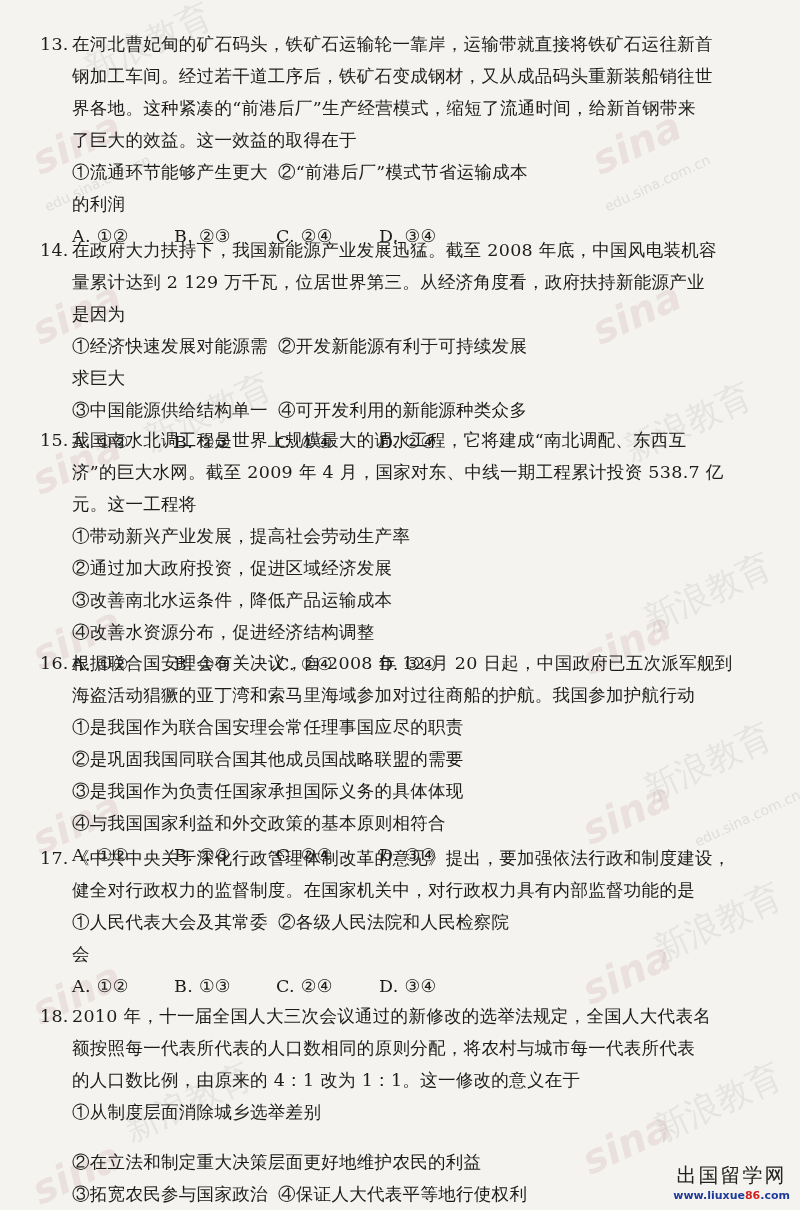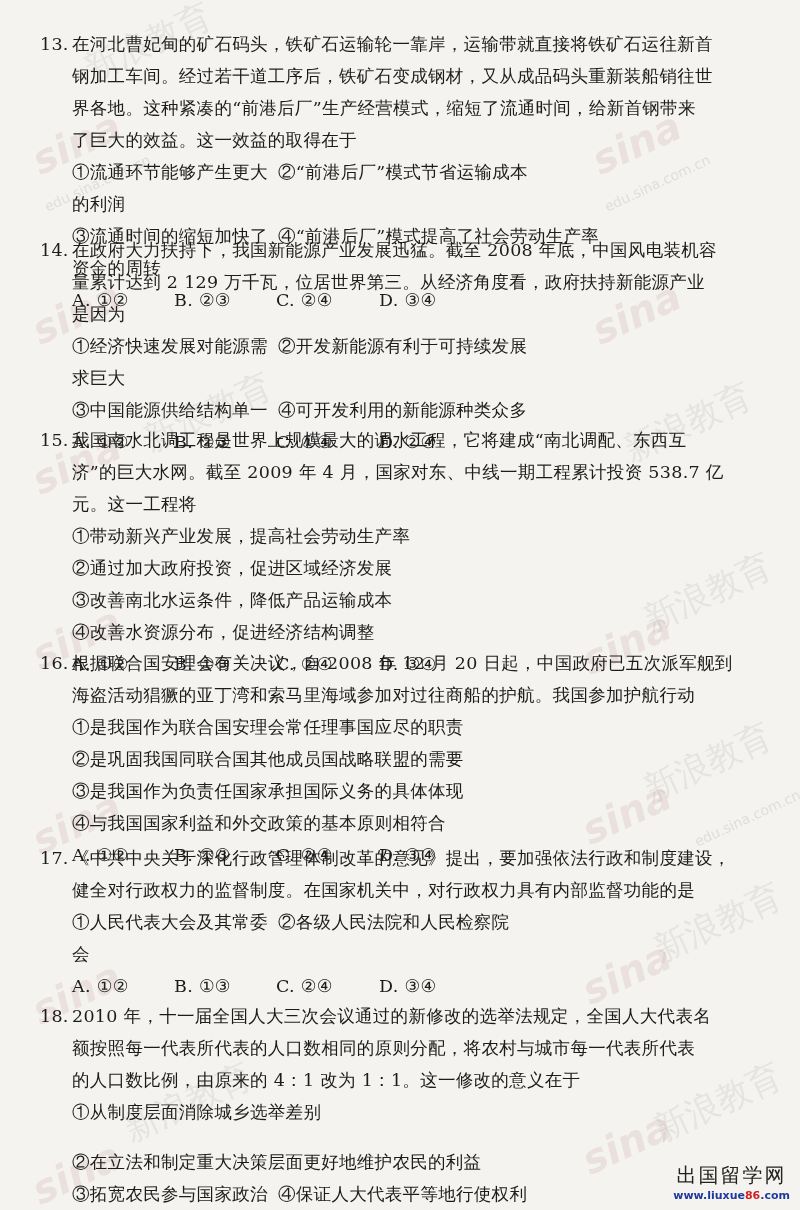--- a/index.html
+++ b/index.html
@@ -71,24 +71,20 @@
         <div>钢加工车间。经过若干道工序后，铁矿石变成钢材，又从成品码头重新装船销往世</div>
         <div>界各地。这种紧凑的“前港后厂”生产经营模式，缩短了流通时间，给新首钢带来</div>
         <div>了巨大的效益。这一效益的取得在于</div>
       </div>
     </div>
     <div class="opts">
       <div class="row2">
           <span>①流通环节能够产生更大的利润</span>
           <span>②“前港后厂”模式节省运输成本</span>
         </div>
-      <div class="row2">
-          <span>③流通时间的缩短加快了资金的周转</span>
-          <span>④“前港后厂”模式提高了社会劳动生产率</span>
-        </div>
     </div>
     <div class="answers">
       <span>A. ①②</span>
       <span>B. ②③</span>
       <span class="c">C. ②④</span>
       <span>D. ③④</span>
     </div>
   </div>
 
   <div class="q" style="top:234px;">

